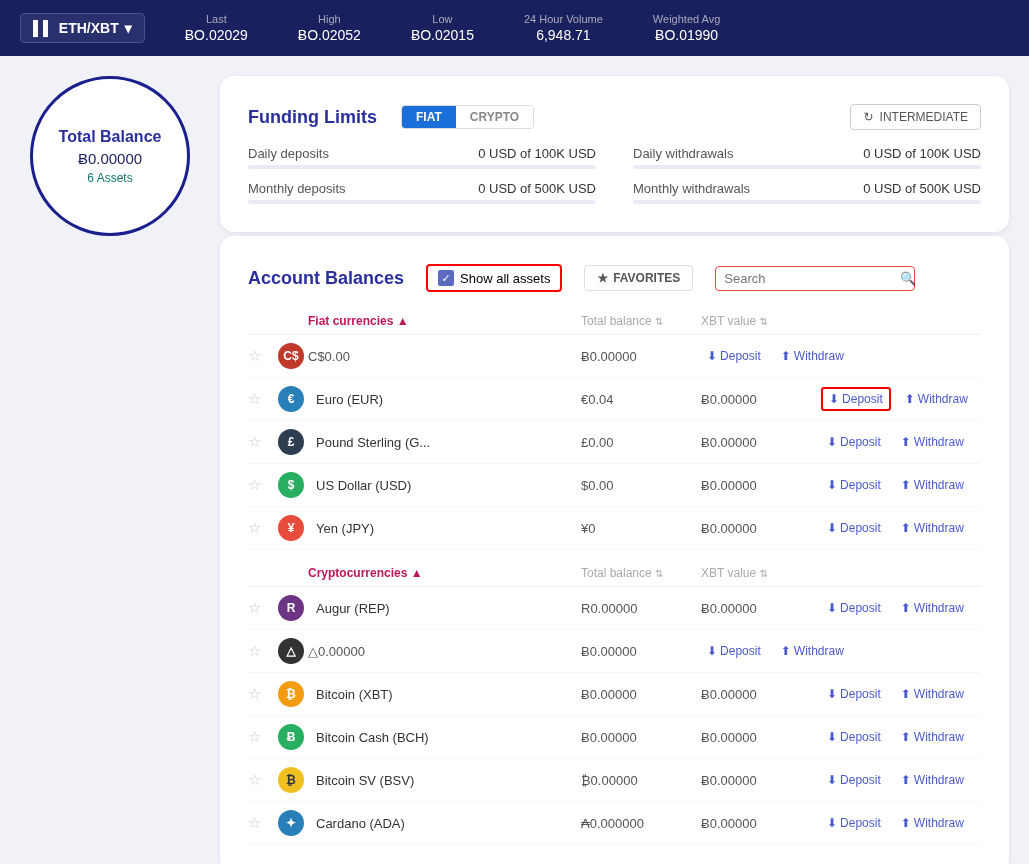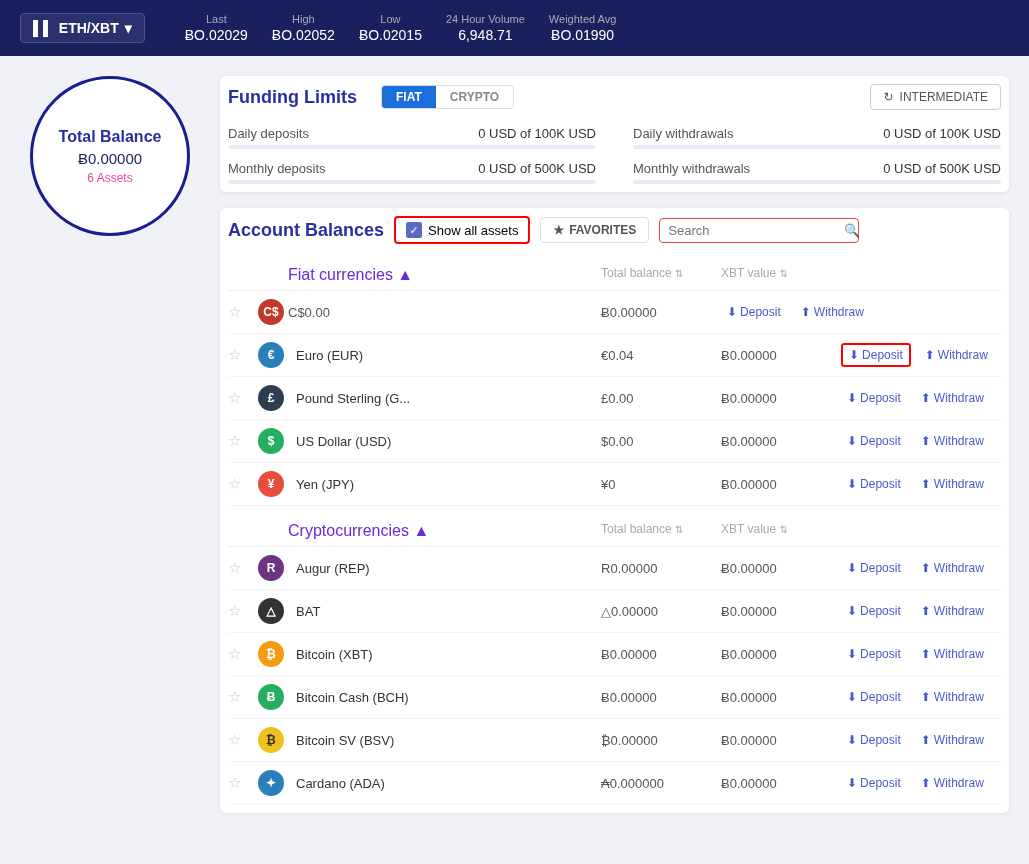--- a/index.html
+++ b/index.html
@@ -23,21 +23,21 @@
       display: flex;
       align-items: center;
       gap: 6px;
       font-weight: bold;
       font-size: 14px;
       cursor: pointer;
       margin-right: 40px;
     }
     .topbar-stats {
       display: flex;
-      gap: 24px;
+      gap: 50px;
       flex: 1;
     }
     .stat-item { text-align: center; }
     .stat-label { font-size: 11px; color: #aab; }
     .stat-value { font-size: 14px; color: white; margin-top: 2px; }
 
     
     .main-content {
       display: flex;
       gap: 20px;
@@ -69,32 +69,32 @@
       color: #2a2f9e;
       text-align: center;
     }
     .balance-amount {
       font-size: 15px;
       color: #1a1f5e;
       margin-top: 4px;
     }
     .balance-assets {
       font-size: 12px;
-      color: #ec4899;
+      color: #0f766e;
       margin-top: 4px;
     }
 
     
     .right-panel { flex: 1; }
 
     .card {
       background: white;
-      border-radius: 6px;
-      padding: 8px;
-      margin-bottom: 16px;
+      border-radius: 14px;
+      padding: 28px;
+      margin-bottom: 4px;
       box-shadow: 0 1px 4px rgba(0,0,0,0.08);
     }
 
     
     .funding-header {
       display: flex;
       align-items: center;
       justify-content: space-between;
       margin-bottom: 16px;
     }
@@ -158,21 +158,21 @@
       height: 4px;
       background: #5c6bc0;
       border-radius: 2px;
       width: 0%;
     }
 
     
     .balances-header {
       display: flex;
       align-items: center;
-      gap: 10px;
+      gap: 22px;
       margin-bottom: 16px;
       flex-wrap: wrap;
     }
     .balances-title {
       font-size: 18px;
       font-weight: bold;
       color: #2a2f9e;
     }
     .show-all-assets {
       display: flex;
@@ -220,21 +220,21 @@
       max-width: 200px;
     }
     .search-box input {
       border: none;
       outline: none;
       font-size: 13px;
       flex: 1;
       color: #888;
     }
     .col-label { font-size: 12px; color: #aaa; }
-    .col-label-bold { font-size: 16px; color: #6d28d9; font-weight: 400; }
+    .col-label-bold { font-size: 12px; color: #be185d; font-weight: 700; }
     .asset-row {
       display: grid;
       grid-template-columns: 30px 30px 1fr 120px 120px 160px;
       align-items: center;
       padding: 8px 0;
       border-bottom: 1px solid #f5f5f5;
     }
     .star-icon { color: #ccc; cursor: pointer; font-size: 15px; }
     .currency-icon {
       width: 26px;
@@ -482,21 +482,20 @@
         <span class="xbt-value">Ƀ0.00000</span>
         <div class="action-buttons">
           <button class="action-btn">⬇ <span>Deposit</span></button>
           <button class="action-btn">⬆ <span>Withdraw</span></button>
         </div>
       </div>
 
       <div class="asset-row">
         <span class="star-icon">☆</span>
         <div class="currency-icon icon-bat">△</div>
-        <span class="currency-name">BAT</span>
         <span class="currency-amount">△0.00000</span>
         <span class="xbt-value">Ƀ0.00000</span>
         <div class="action-buttons">
           <button class="action-btn">⬇ <span>Deposit</span></button>
           <button class="action-btn">⬆ <span>Withdraw</span></button>
         </div>
       </div>
 
       <div class="asset-row">
         <span class="star-icon">☆</span>

